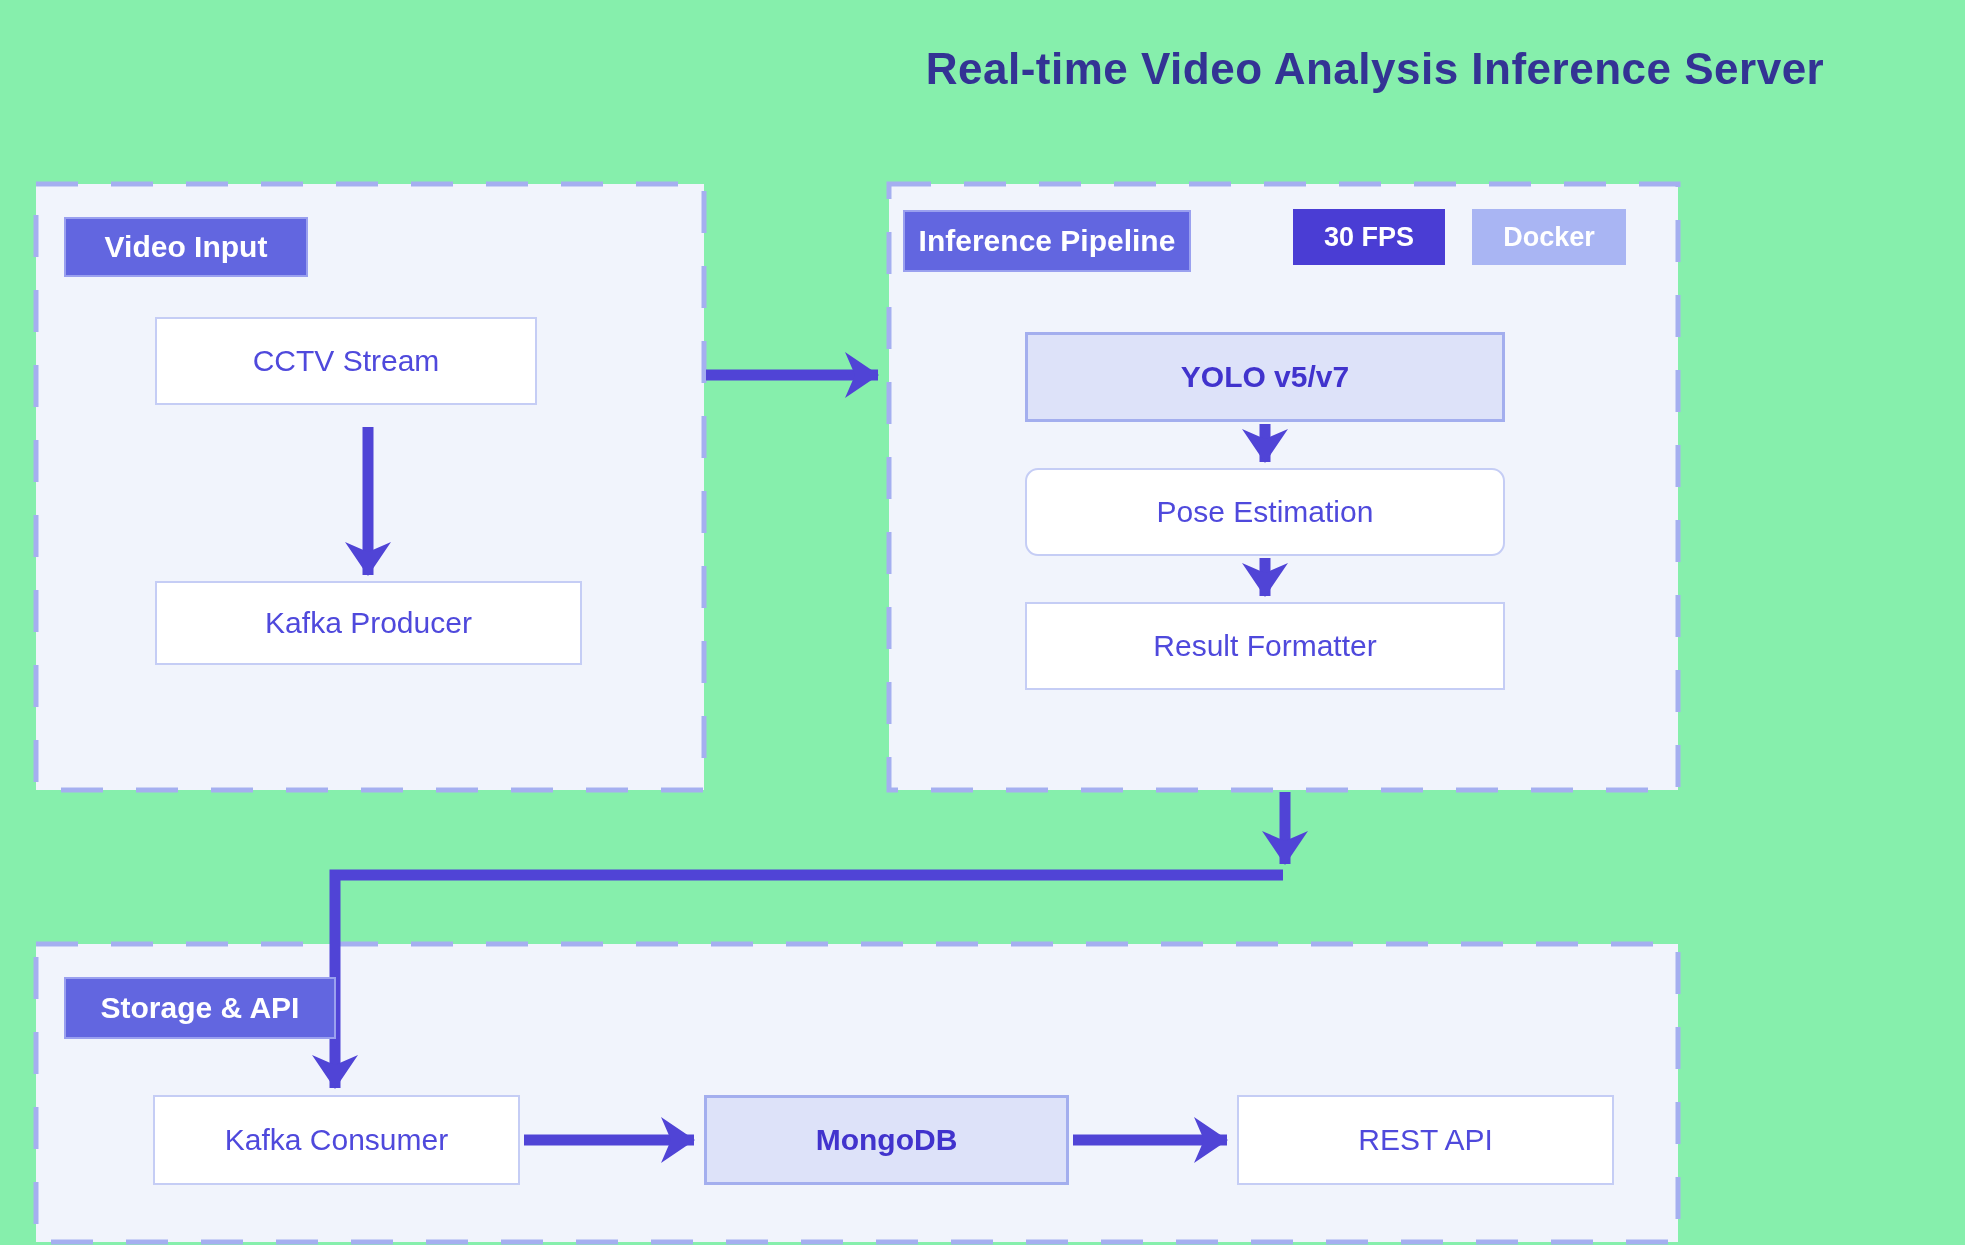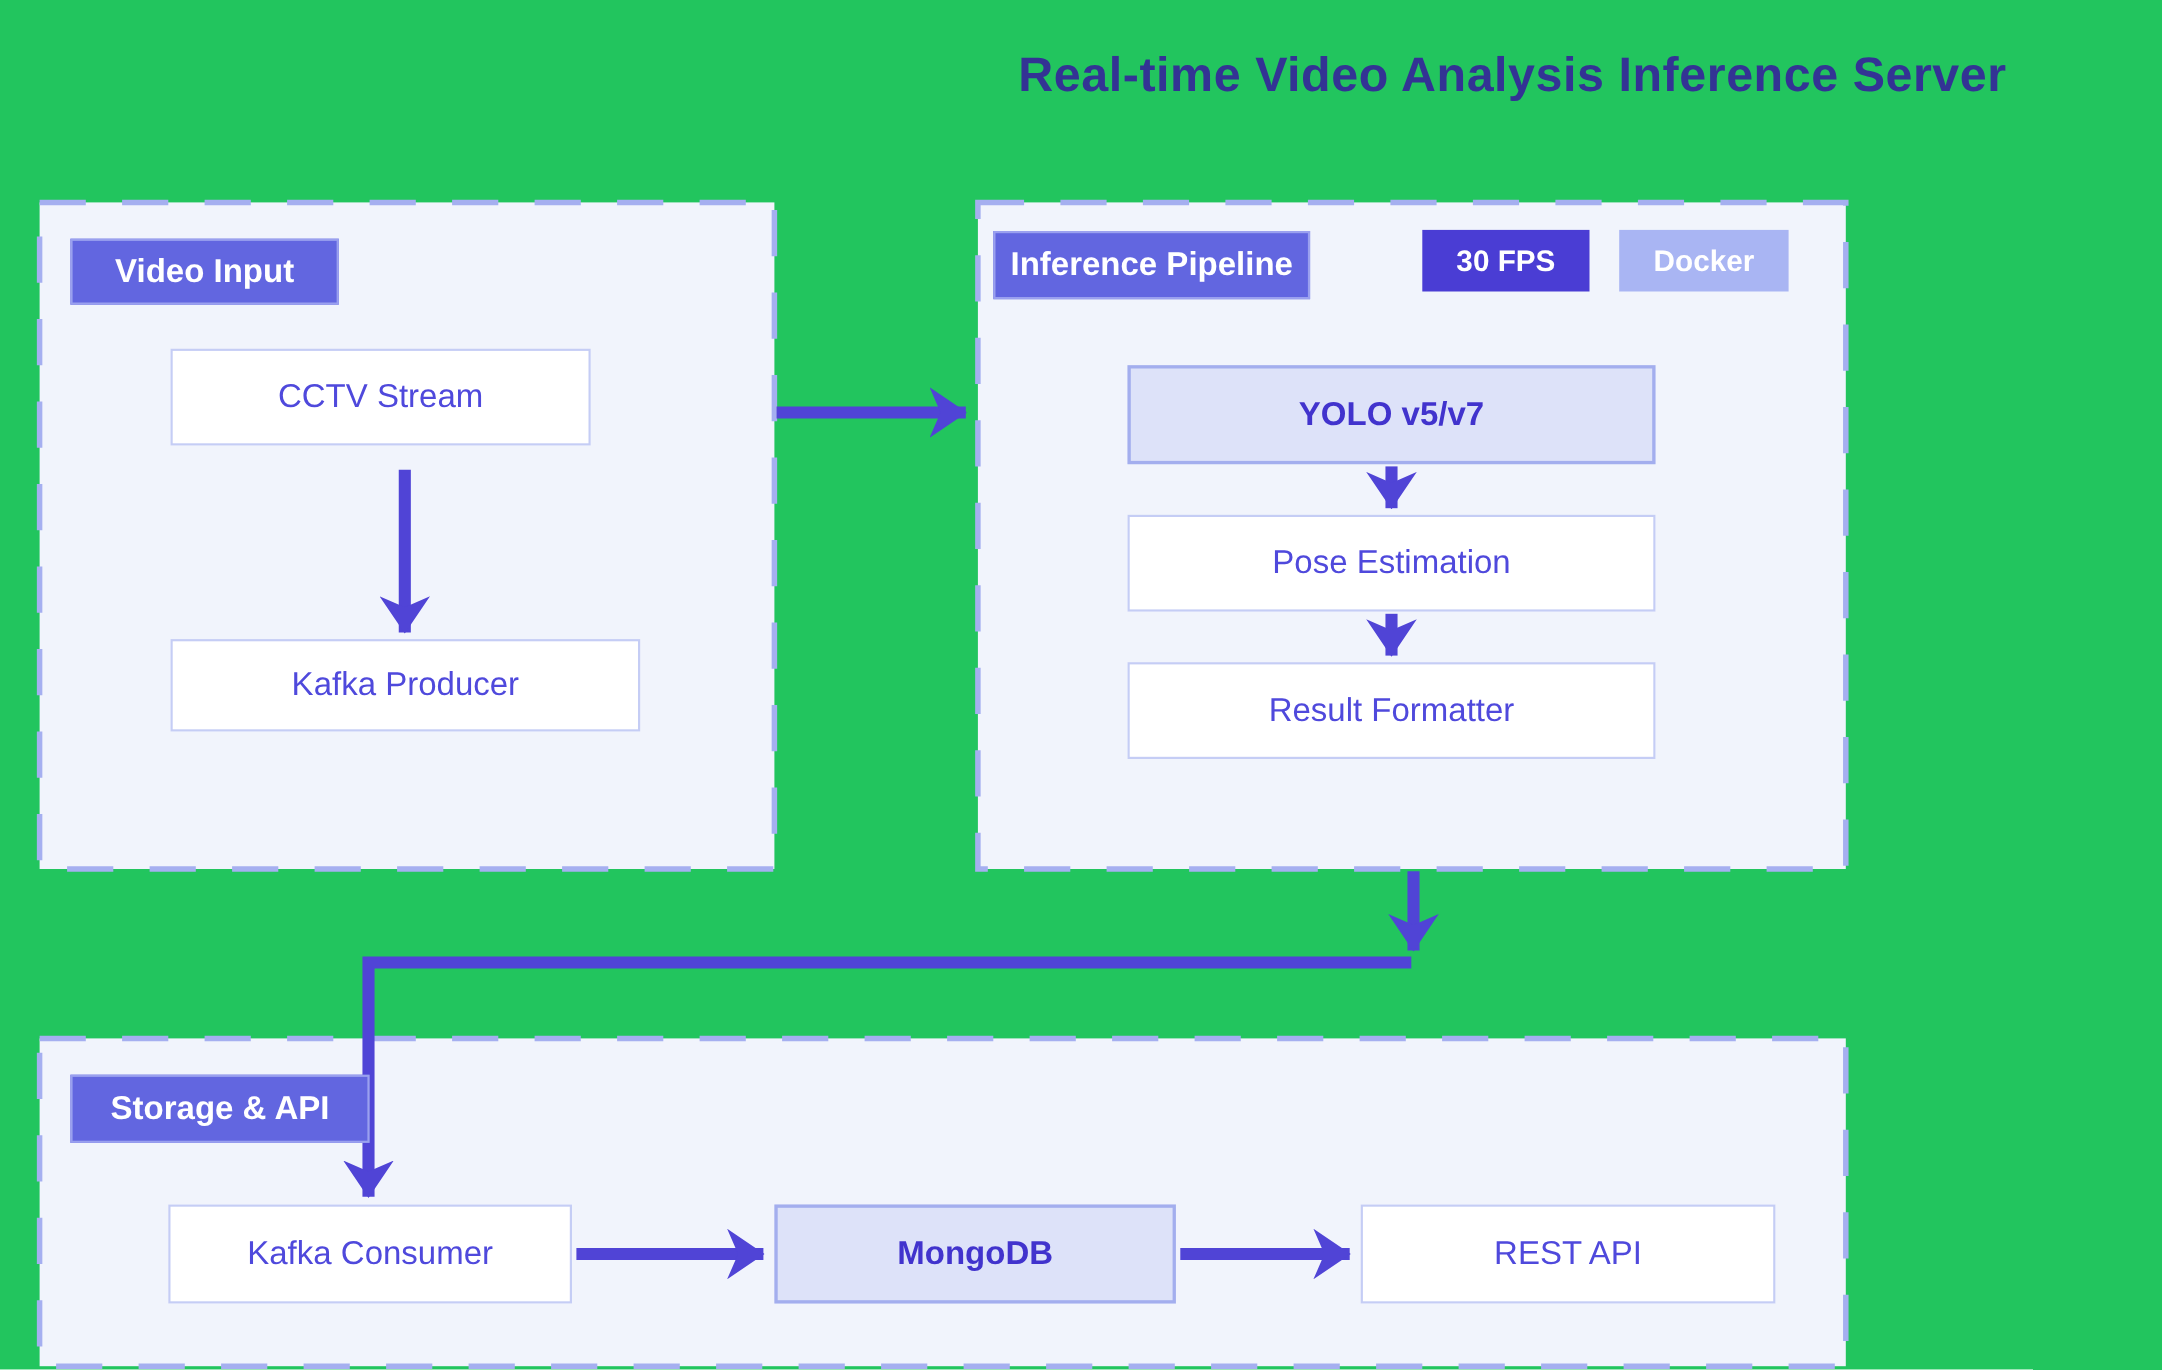--- a/index.html
+++ b/index.html
@@ -1,17 +1,17 @@
 <!DOCTYPE html>
 <html><head>
 <meta charset="utf-8">
 <style>
   html,body{margin:0;padding:0;background:#ffffff;}
   body{font-family:"Liberation Sans","DejaVu Sans",sans-serif;}
-  #stage{position:relative;width:1965px;height:1245px;background:#22c55e;overflow:hidden;}
+  #stage{position:relative;width:1965px;height:1245px;background:#86efac;overflow:hidden;}
   #overlay{position:absolute;left:0;top:0;width:1965px;height:1245px;}
   .abs{position:absolute;box-sizing:border-box;}
   .title{left:880px;top:44px;width:990px;text-align:center;
          font-size:44px;font-weight:bold;color:#333394;letter-spacing:0.5px;}
   .hdr{background:#6266e0;color:#ffffff;font-weight:bold;font-size:30px;
        display:flex;align-items:center;justify-content:center;
        border:2px solid #9aa0ef;}
   .badge{color:#ffffff;font-weight:bold;font-size:27px;
          display:flex;align-items:center;justify-content:center;}
   .badge.solid{background:#4a3dd4;}
@@ -49,21 +49,21 @@
   <div class="abs title">Real-time Video Analysis Inference Server</div>
 
   <div class="abs hdr" style="left:64px;top:217px;width:244px;height:60px;">Video Input</div>
   <div class="abs node" style="left:155px;top:317px;width:382px;height:88px;">CCTV Stream</div>
   <div class="abs node" style="left:155px;top:581px;width:427px;height:84px;">Kafka Producer</div>
 
   <div class="abs hdr" style="left:903px;top:210px;width:288px;height:62px;">Inference Pipeline</div>
   <div class="abs badge solid" style="left:1293px;top:209px;width:152px;height:56px;">30 FPS</div>
   <div class="abs badge light" style="left:1472px;top:209px;width:154px;height:56px;">Docker</div>
   <div class="abs node accent" style="left:1025px;top:332px;width:480px;height:90px;">YOLO v5/v7</div>
-  <div class="abs node" style="left:1025px;top:468px;width:480px;height:88px;">Pose Estimation</div>
+  <div class="abs node" style="left:1025px;top:468px;width:480px;height:88px;border-radius:13px;">Pose Estimation</div>
   <div class="abs node" style="left:1025px;top:602px;width:480px;height:88px;">Result Formatter</div>
 
   <div class="abs hdr" style="left:64px;top:977px;width:272px;height:62px;">Storage &amp; API</div>
   <div class="abs node" style="left:153px;top:1095px;width:367px;height:90px;">Kafka Consumer</div>
   <div class="abs node accent" style="left:704px;top:1095px;width:365px;height:90px;">MongoDB</div>
   <div class="abs node" style="left:1237px;top:1095px;width:377px;height:90px;">REST API</div>
 
 </div>
 
 </body></html>

